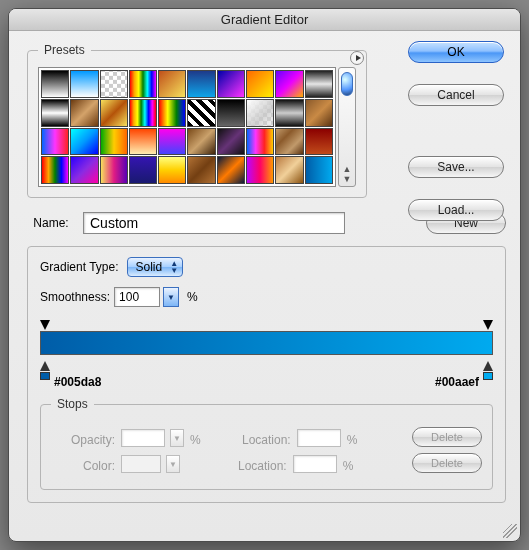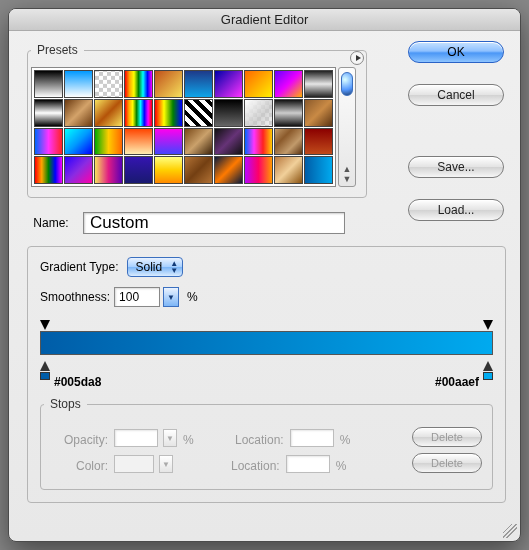--- a/index.html
+++ b/index.html
@@ -54,21 +54,21 @@
     border-color: #2a62c6;
     background: linear-gradient(#c6e2ff, #8fc1ff 45%, #4b97f6 55%, #8dc4ff);
     color: #000;
   }
   .aqua-btn.small { height: 20px; line-height: 18px; border-radius: 10px; font-size: 11px; }
   .aqua-btn.disabled { color: #9a9a9a; }
 
   fieldset.group {
     border: 1px solid #b5b5b5;
     border-radius: 4px;
-    padding: 10px 10px 10px 3px;
+    padding: 10px 10px 10px 10px;
   }
   fieldset.group > legend {
     padding: 0 6px;
     font-size: 12px;
     color: #333;
   }
 
   .presets-wrap {
     width: 340px;
     margin-top: 2px;
@@ -119,21 +119,21 @@
   .row { display: flex; align-items: center; gap: 8px; }
   .label-r { text-align: center; }
 
   .name-row { margin-top: 14px; }
   .txt-input {
     height: 22px;
     border: 1px solid #888;
     background: #fff;
     box-shadow: inset 1px 1px 2px rgba(0,0,0,0.2);
     padding: 0 6px;
-    font-size: 17px;
+    font-size: 14px;
   }
   .name-input { width: 262px; }
 
   .main-group {
     margin-top: 12px;
     padding: 10px 12px 12px 12px;
     border: 1px solid #b5b5b5;
     border-radius: 4px;
   }
   .select-aqua {
@@ -303,20 +303,21 @@
           <div class="scroll-btn">▲</div>
           <div class="scroll-btn">▼</div>
         </div>
       </div>
     </fieldset>
 
     <div class="row name-row">
       <div class="label-r" style="width:48px">Name:</div>
       <input class="txt-input name-input" value="Custom" style="">
       <div style="flex:1"></div>
+      <div class="aqua-btn" style="width:80px">New</div>
     </div>
 
     <div class="main-group">
 
       <div class="row" style="">
         <div>Gradient Type:</div>
         <div class="select-aqua">
           <span>Solid</span>
           <span class="arrows">
               <span>▲</span>

